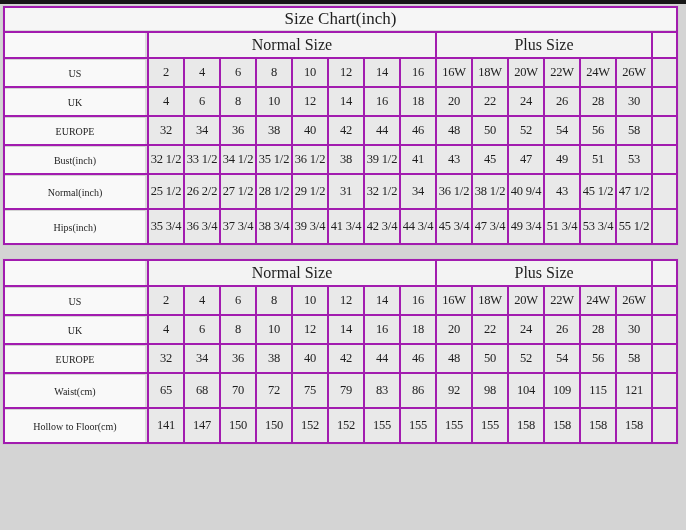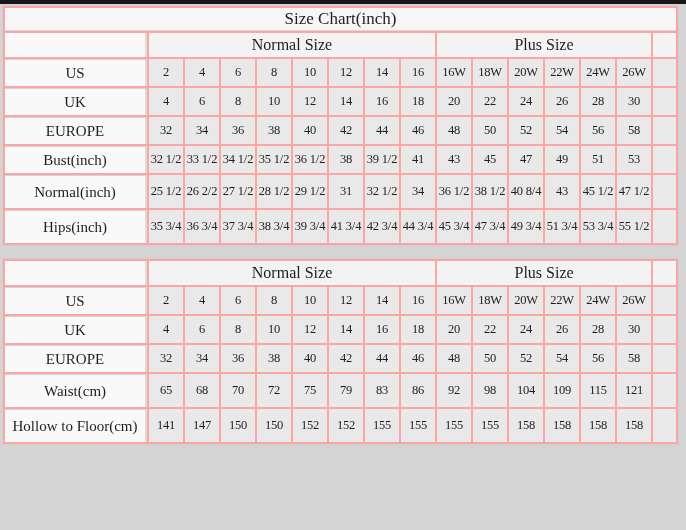--- a/index.html
+++ b/index.html
@@ -10,21 +10,21 @@
     font-family:"Liberation Serif","DejaVu Serif",serif;
     color:#1e1e1e;
   }
   .top-bar{height:4px;width:686px;background:#171717;}
   .tables-wrap{padding:1px 0 0 2px;}
   table.size-table{
     table-layout:fixed;
     width:677px;
     border-collapse:separate;
     border-spacing:2px;
-    background:#fca5a5;
+    background:#a21caf;
     border:1px solid #cfcfcf;
   }
   table.size-table + table.size-table{margin-top:12px;}
   td{
     text-align:center;
     vertical-align:middle;
     padding:0;
     white-space:nowrap;
     overflow:visible;
   }
@@ -39,21 +39,21 @@
     font-size:16px;
     height:24px;
   }
   td.corner{
     background:#f9f9f9;
     border-right:2px solid #dcdcdc;
   }
   td.fill-head{background:#f3f3f3;}
   td.label{
     background:#f9f9f9;
-    font-size:15px;
+    font-size:10px;
     border-top:1px solid #d4d4d4;
     border-right:2px solid #dcdcdc;
     margin-top:44px;
   }
   td.val{
     background:#e9e9e9;
     font-size:12.5px;
     letter-spacing:-0.2px;
   }
   td.fill{background:#eaeaea;}
@@ -163,21 +163,21 @@
             <td class="val">25 1/2</td>
             <td class="val">26 2/2</td>
             <td class="val">27 1/2</td>
             <td class="val">28 1/2</td>
             <td class="val">29 1/2</td>
             <td class="val">31</td>
             <td class="val">32 1/2</td>
             <td class="val">34</td>
             <td class="val">36 1/2</td>
             <td class="val">38 1/2</td>
-            <td class="val">40 8/4</td>
+            <td class="val">40 9/4</td>
             <td class="val">43</td>
             <td class="val">45 1/2</td>
             <td class="val">47 1/2</td>
             <td class="fill"></td>
           </tr>
           <tr>
             <td class="label">Hips(inch)</td>
             <td class="val">35 3/4</td>
             <td class="val">36 3/4</td>
             <td class="val">37 3/4</td>

